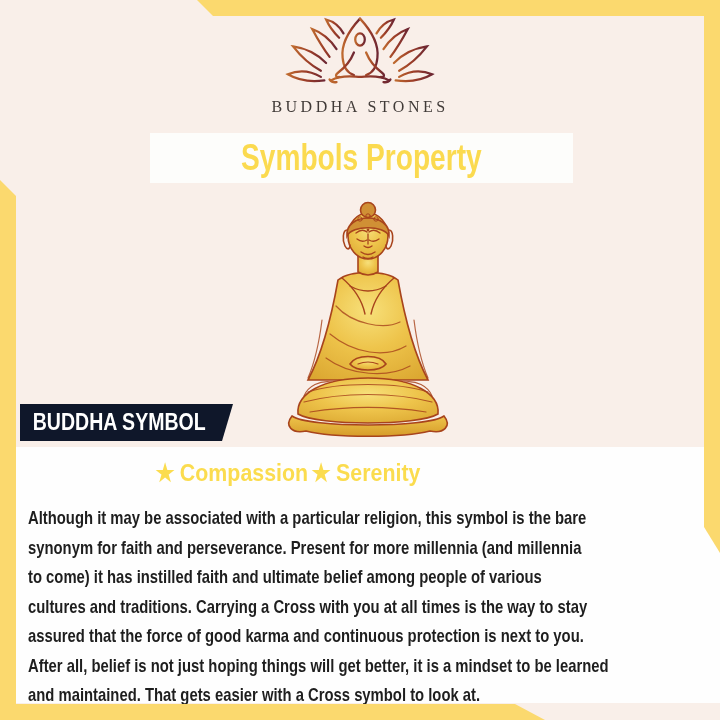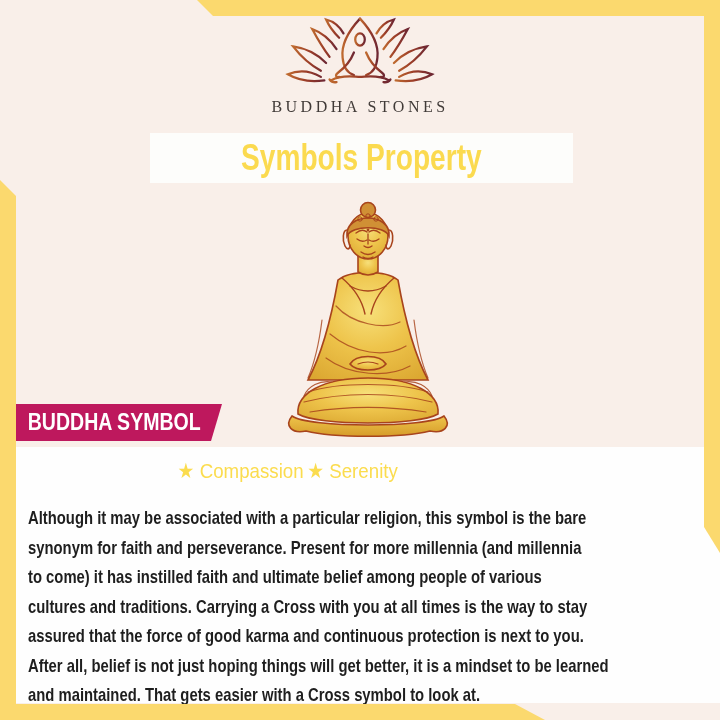--- a/index.html
+++ b/index.html
@@ -37,38 +37,38 @@
   .title-banner .title{
     font-size:37px;font-weight:bold;color:#fbda4f;white-space:nowrap;
     transform:scaleX(0.76);transform-origin:50% 50%;
   }
 
   
   .buddha{position:absolute;left:278px;top:188px;z-index:2;}
 
   
   .badge{
-    position:absolute;left:9px;top:404px;width:213px;height:37px;
-    background:#be185d;z-index:4;
+    position:absolute;left:20px;top:404px;width:213px;height:37px;
+    background:#0f172a;z-index:4;
     clip-path:polygon(0 0,100% 0,calc(100% - 11px) 100%,0 100%);
-    display:flex;align-items:center;
+    display:flex;align-items:center;justify-content:center;
   }
   .badge .badge-label{
     color:#ffffff;font-size:23px;font-weight:bold;white-space:nowrap;
     padding-left:22px;transform:scaleX(0.85);transform-origin:0 50%;
   }
 
   
   .bottom-panel{
     position:absolute;left:16px;top:447px;width:704px;height:256px;
     background:#fefefe;z-index:1;
   }
   .traits{
     position:absolute;left:0;top:459px;width:576px;text-align:center;z-index:2;
-    font-size:21px;font-weight:normal;color:#fbdc4e;white-space:nowrap;
+    font-size:24px;font-weight:bold;color:#fbdc4e;white-space:nowrap;
   }
   .traits-inner{display:inline-block;transform:scaleX(0.89);transform-origin:50% 50%;}
   .traits .star{margin-right:6px;}
   .traits .trait-item + .trait-item{margin-left:4px;}
   .description{
     position:absolute;left:28px;top:503px;width:692px;z-index:2;
     font-size:19px;font-weight:bold;color:#1e1e1e;line-height:29.5px;
     white-space:nowrap;transform:scaleX(0.78);transform-origin:0 0;
   }
 </style>

